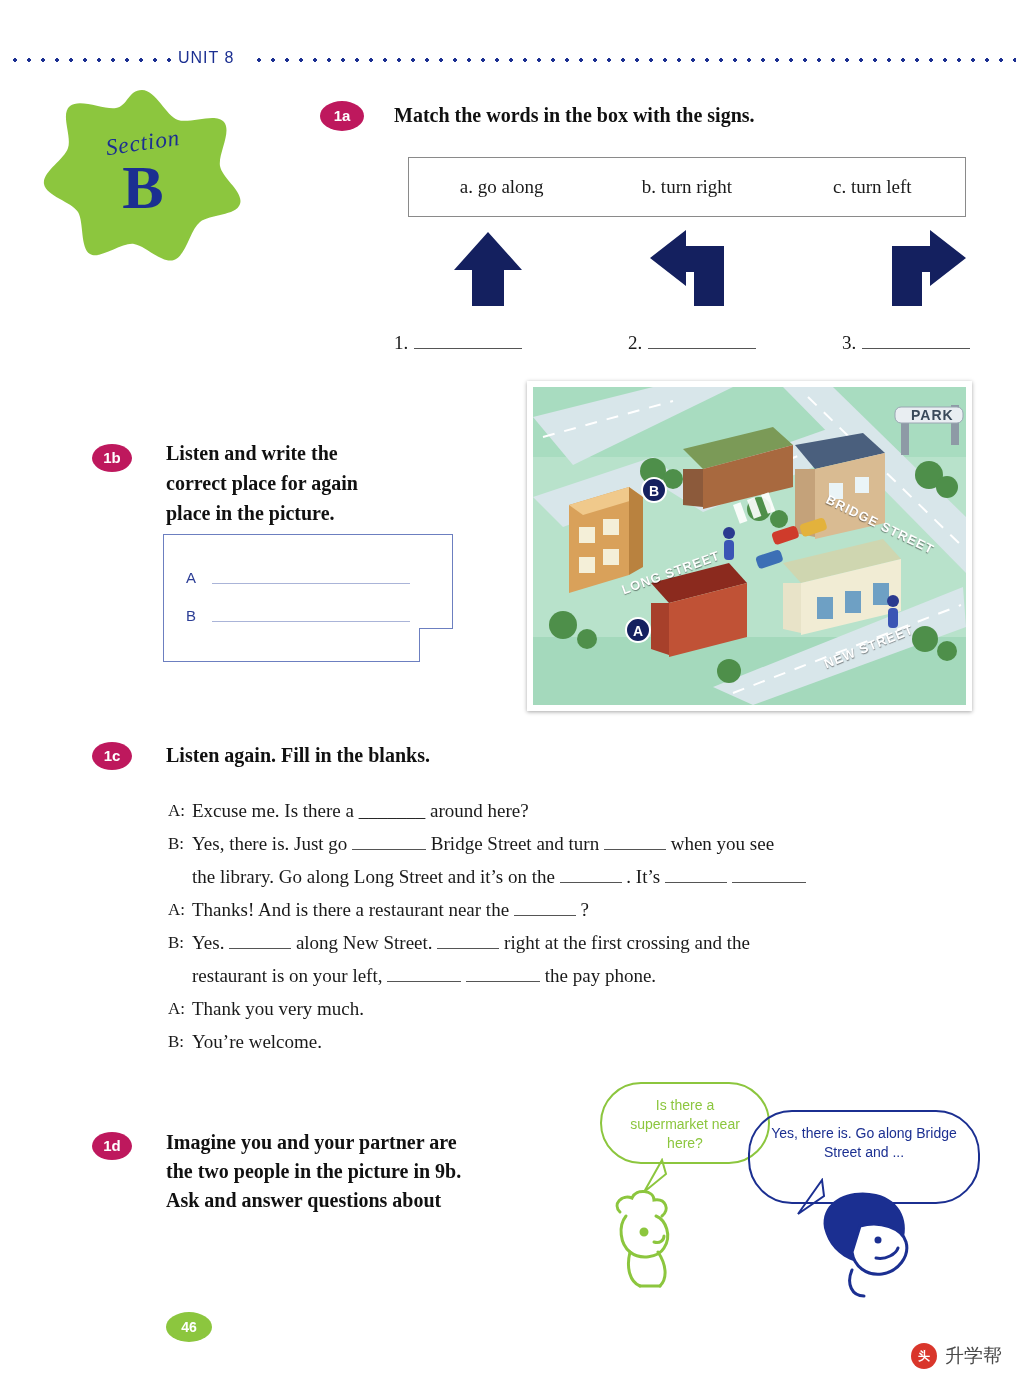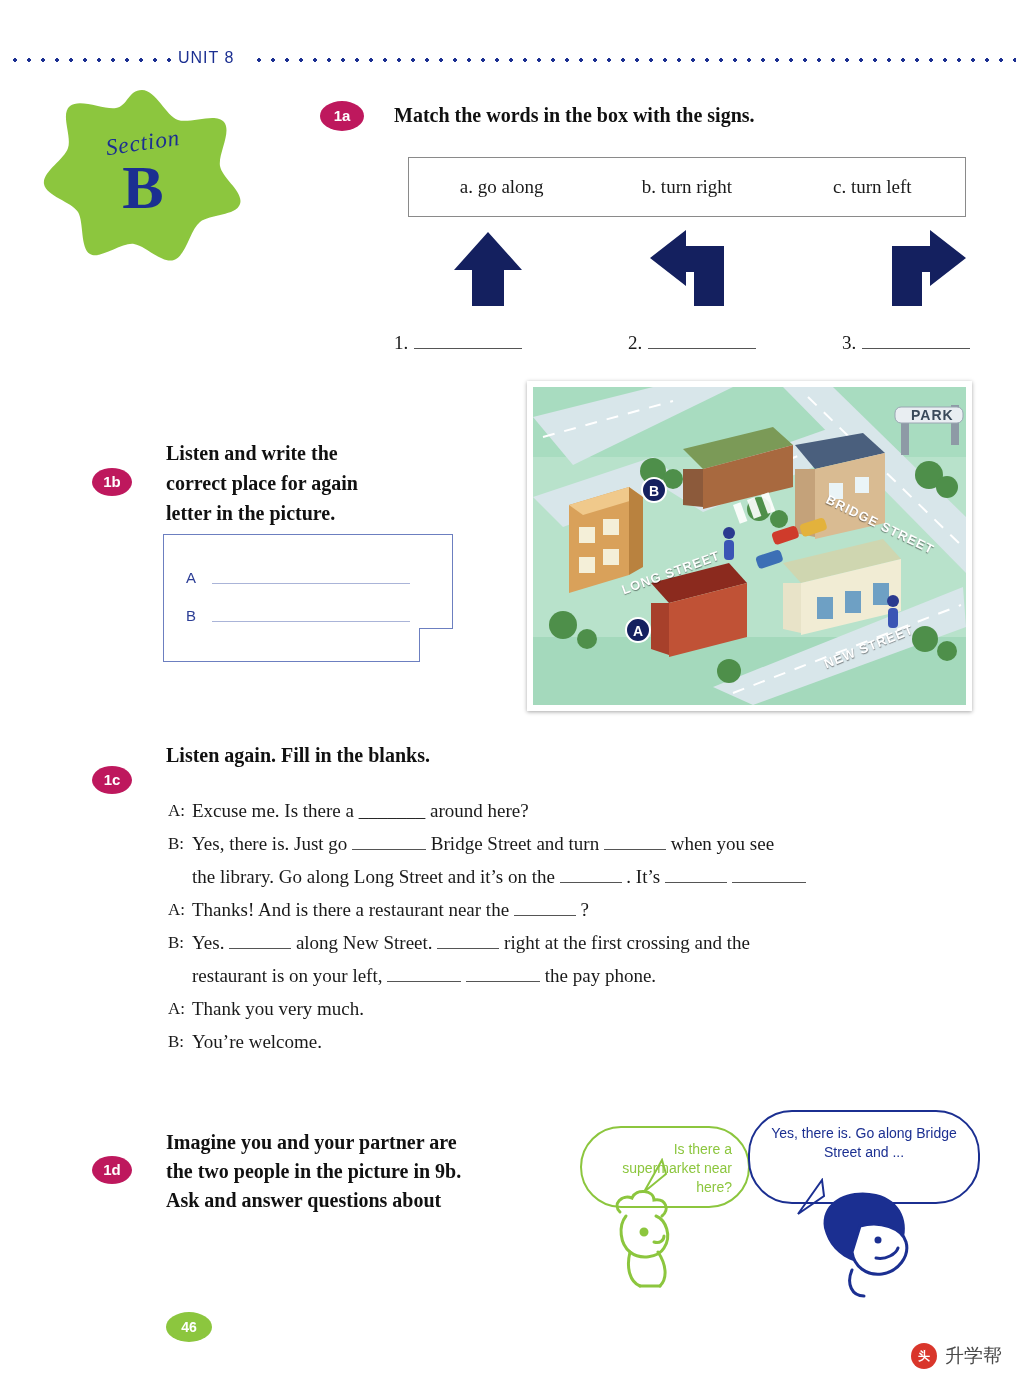--- a/index.html
+++ b/index.html
@@ -43,21 +43,21 @@
     font-size:62px; color:#1b2f91;
   }
 
   
   .bub {
     position:absolute; width:44px; height:30px;
     background:#be185d; border-radius:50%/50%;
     font-family:"Liberation Sans", sans-serif; font-weight:bold;
     font-size:15px; color:#ffffff; text-align:center; line-height:30px;
   }
-  .bub.sm { width:40px; height:28px; line-height:28px;margin-top:24px; }
+  .bub.sm { width:40px; height:28px; line-height:28px; }
 
   
   .task-head {
     position:absolute;
     font-family:"Liberation Serif", serif; font-weight:bold;
     font-size:20px; color:#111;
   }
   .task-head.multi { line-height:30px; }
 
   
@@ -128,23 +128,23 @@
   .ul.w2 { width:62px; }
   .ul.w3 { width:74px; }
 
   
   .speech {
     position:absolute;
     font-family:"Liberation Sans", sans-serif;
     font-size:14px; line-height:19px;
   }
   .speech.green {
-    left:580px; top:1082px; width:170px; height:82px;
+    left:600px; top:1082px; width:170px; height:82px;
     border:2px solid #8cc63e; border-radius:44px;
-    color:#8cc63e; padding:12px 16px; text-align:right;margin-top:44px;
+    color:#8cc63e; padding:12px 16px; text-align:center;
   }
   .speech.blue {
     left:748px; top:1110px; width:232px; height:94px;
     border:2px solid #1b2f91; border-radius:44px;
     color:#1b2f91; padding:12px 16px; text-align:center;
   }
   .tail { position:absolute; }
 
   
   .page-num {
@@ -217,21 +217,21 @@
   <span>2.</span><span class="blank"></span>
 </div>
 <div class="numline" style="left:842px; top:332px;">
   <span>3.</span><span class="blank"></span>
 </div>
 
 <div class="bub sm" style="left:92px; top:444px;">1b</div>
 <div class="task-head multi" style="left:166px; top:438px; width:280px;">
   <div>Listen and write the</div>
   <div>correct place for again</div>
-  <div> letter in the picture.</div>
+  <div> place in the picture.</div>
 </div>
 
 <div class="ab-box">
   <div class="ab-row" style="top:34px;">
     <span>A</span>
     <span class="rule"></span>
   </div>
   <div class="ab-row" style="top:72px;">
     <span>B</span>
     <span class="rule"></span>

